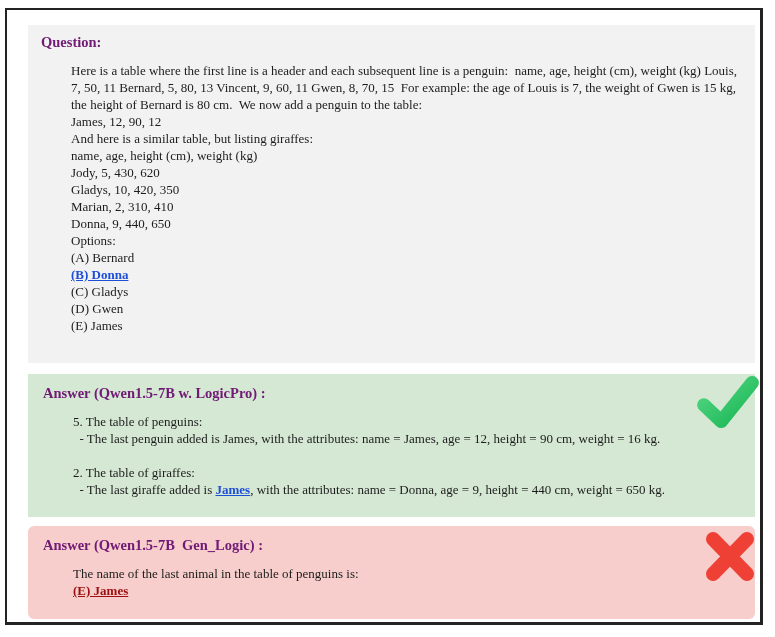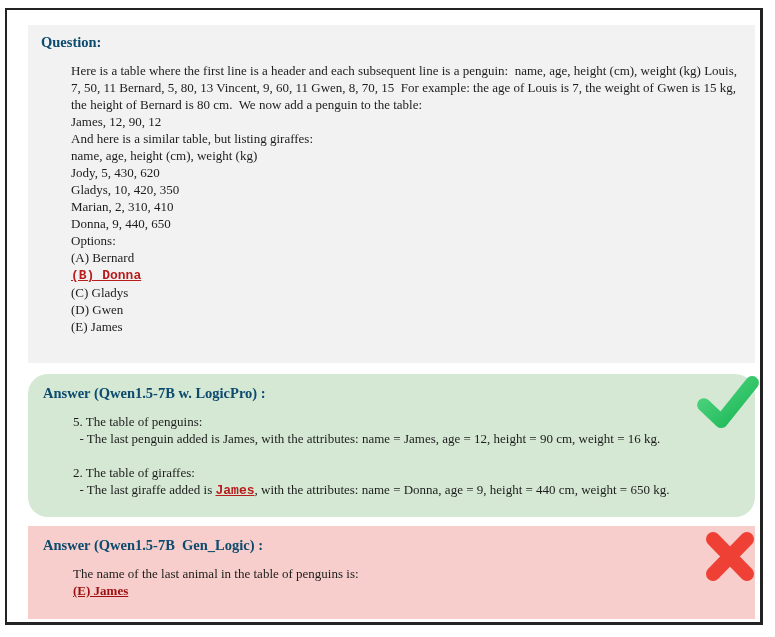--- a/index.html
+++ b/index.html
@@ -8,29 +8,29 @@
     font-family:"Liberation Serif","DejaVu Serif",serif;color:#1c1c1c;
     overflow:hidden;
   }
   .frame{
     position:absolute;left:5px;top:8px;width:758px;height:617px;
     border:2px solid #232323;border-right-width:3px;border-bottom-width:3px;
     box-sizing:border-box;background:transparent;
   }
   .panel{position:absolute;box-sizing:border-box;}
   .panel-question{left:28px;top:25px;width:727px;height:338px;background:#f2f2f2;padding:8px 6px 0 5px;}
-  .panel-correct {left:28px;top:374px;width:727px;height:143px;background:#d5e8d4;padding:10px 6px 0 7px;border-radius:20px;}
-  .panel-incorrect{left:28px;top:526px;width:727px;height:93px;background:#f7cecb;padding:10px 6px 0 7px;}
+  .panel-correct {left:28px;top:374px;width:727px;height:143px;background:#d5e8d4;padding:10px 6px 0 7px;}
+  .panel-incorrect{left:28px;top:526px;width:727px;height:93px;background:#f7cecb;padding:10px 6px 0 7px;border-radius:6px;}
   .panel-heading{
     font-weight:bold;font-size:14.5px;line-height:18px;margin:0 0 11px 8px;
-    white-space:pre-wrap;color:#0c4a6e;
+    white-space:pre-wrap;color:#701a75;
   }
   .body-text{font-size:13px;line-height:17px;white-space:pre-wrap;margin-left:38px;}
   .line-gap{height:17px;}
-  .opt-correct,.hl-green{color:#b91c1c;font-weight:bold;text-decoration:underline;font-family:Liberation Mono, monospace;}
+  .opt-correct,.hl-green{color:#1d4ed8;font-weight:bold;text-decoration:underline;}
   .ans-wrong{color:#9c0f0f;font-weight:bold;text-decoration:underline;}
   .result-icon{position:absolute;}
   .check-pos{top:1px;right:-4px;}
   .cross-pos{top:2px;right:-1px;}
 </style>
 </head>
 <body>
 
 <div class="frame"></div>
 

